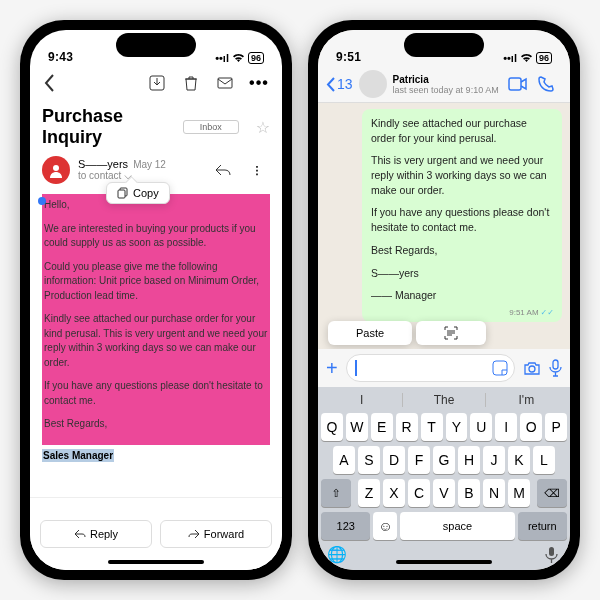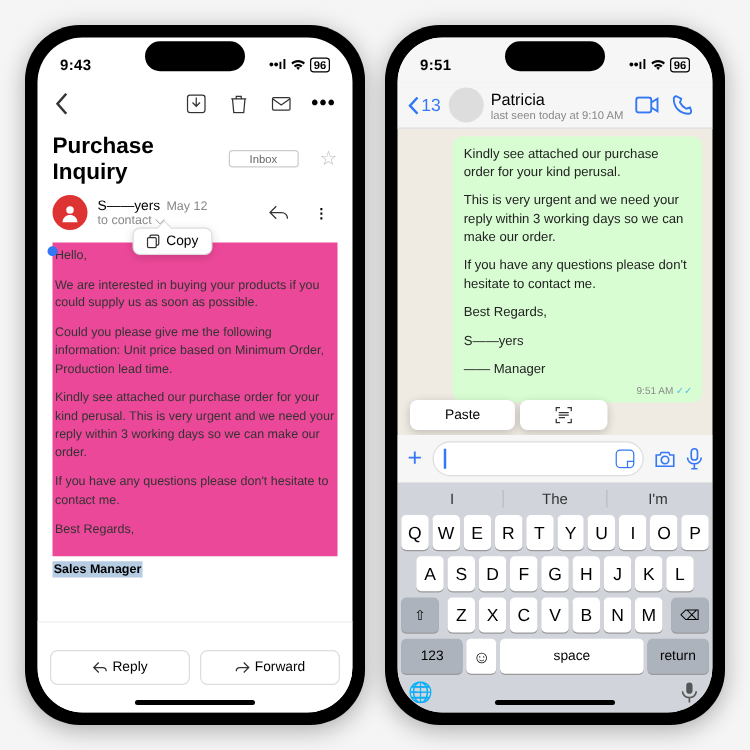--- a/index.html
+++ b/index.html
@@ -1,20 +1,20 @@
 <!DOCTYPE html>
 <html><head>
 <meta charset="utf-8">
 <style>
 *{margin:0;padding:0;box-sizing:border-box;font-family:-apple-system,BlinkMacSystemFont,sans-serif}
 body{background:#f5f5f5;display:flex;gap:16px;padding:20px 14px;justify-content:center}
 .phone{width:272px;height:560px;background:#000;border-radius:44px;padding:10px;position:relative;box-shadow:0 4px 20px rgba(0,0,0,0.3)}
 .screen{width:100%;height:100%;background:#fff;border-radius:36px;overflow:hidden;position:relative;display:flex;flex-direction:column}
 .pill{position:absolute;top:13px;left:50%;transform:translateX(-50%);width:80px;height:24px;background:#000;border-radius:14px;z-index:10}
-.statusbar{display:flex;justify-content:space-between;align-items:center;padding:10px 18px 2px;font-size:12px;font-weight:600;height:36px}
+.statusbar{display:flex;justify-content:space-between;align-items:flex-end;padding:10px 18px 2px;font-size:12px;font-weight:600;height:36px}
 .statusbar .time{letter-spacing:0.3px}
 .statusbar .right{display:flex;gap:3px;align-items:center;font-size:11px}
 .home-ind{position:absolute;bottom:6px;left:50%;transform:translateX(-50%);width:96px;height:4px;background:#000;border-radius:3px;z-index:5}
 
 
 .email-header{display:flex;align-items:center;padding:4px 10px;gap:8px}
 .back-btn{font-size:20px;padding:4px}
 .spacer{flex:1}
 .icon-btn{width:26px;height:26px;display:flex;align-items:center;justify-content:center}
 .subject-row{display:flex;align-items:center;padding:6px 12px;gap:17px}
@@ -37,21 +37,21 @@
 .sel-start{top:3px;left:-4px}
 .email-actions{display:flex;gap:8px;padding:22px 10px;border-top:1px solid #eee;background:#fff}
 .action-btn{flex:1;border:1px solid #ddd;border-radius:6px;padding:7px;font-size:11px;background:#fff;display:flex;align-items:center;justify-content:center;gap:4px}
 
 
 .wa-screen{background:#efeae2}
 .wa-header{display:flex;align-items:center;padding:4px 8px;gap:6px;background:#f6f6f6;border-bottom:1px solid #ddd}
 .wa-back{color:#3478f6;font-size:14px;display:flex;align-items:center;gap:2px}
 .wa-avatar{width:28px;height:28px;background:#ddd;border-radius:50%}
 .wa-contact{flex:1}
-.wa-name{font-size:13px;font-weight:400}
+.wa-name{font-size:10px;font-weight:700}
 .wa-seen{font-size:9px;color:#888}
 .wa-icon{color:#3478f6;width:24px;text-align:center}
 .wa-chat{flex:1;padding:6px 8px;position:relative;overflow:hidden}
 .wa-bubble{background:#d9fdd3;border-radius:8px;padding:7px 9px;font-size:10.5px;line-height:1.4;color:#222;margin-left:36px;position:relative}
 .wa-bubble p{margin-bottom:8px}
 .wa-time{position:absolute;bottom:4px;right:8px;font-size:8px;color:#888;display:flex;gap:2px;align-items:center}
 .paste-pop{position:absolute;bottom:4px;left:10px;display:flex;gap:4px;z-index:5}
 .paste-item{background:#fff;border-radius:6px;padding:5px 28px;font-size:11px;box-shadow:0 2px 8px rgba(0,0,0,0.2);display:flex;align-items:center}
 .wa-input-bar{display:flex;align-items:center;padding:5px 8px;gap:8px;background:#f6f6f6}
 .wa-plus{color:#3478f6;font-size:20px}

